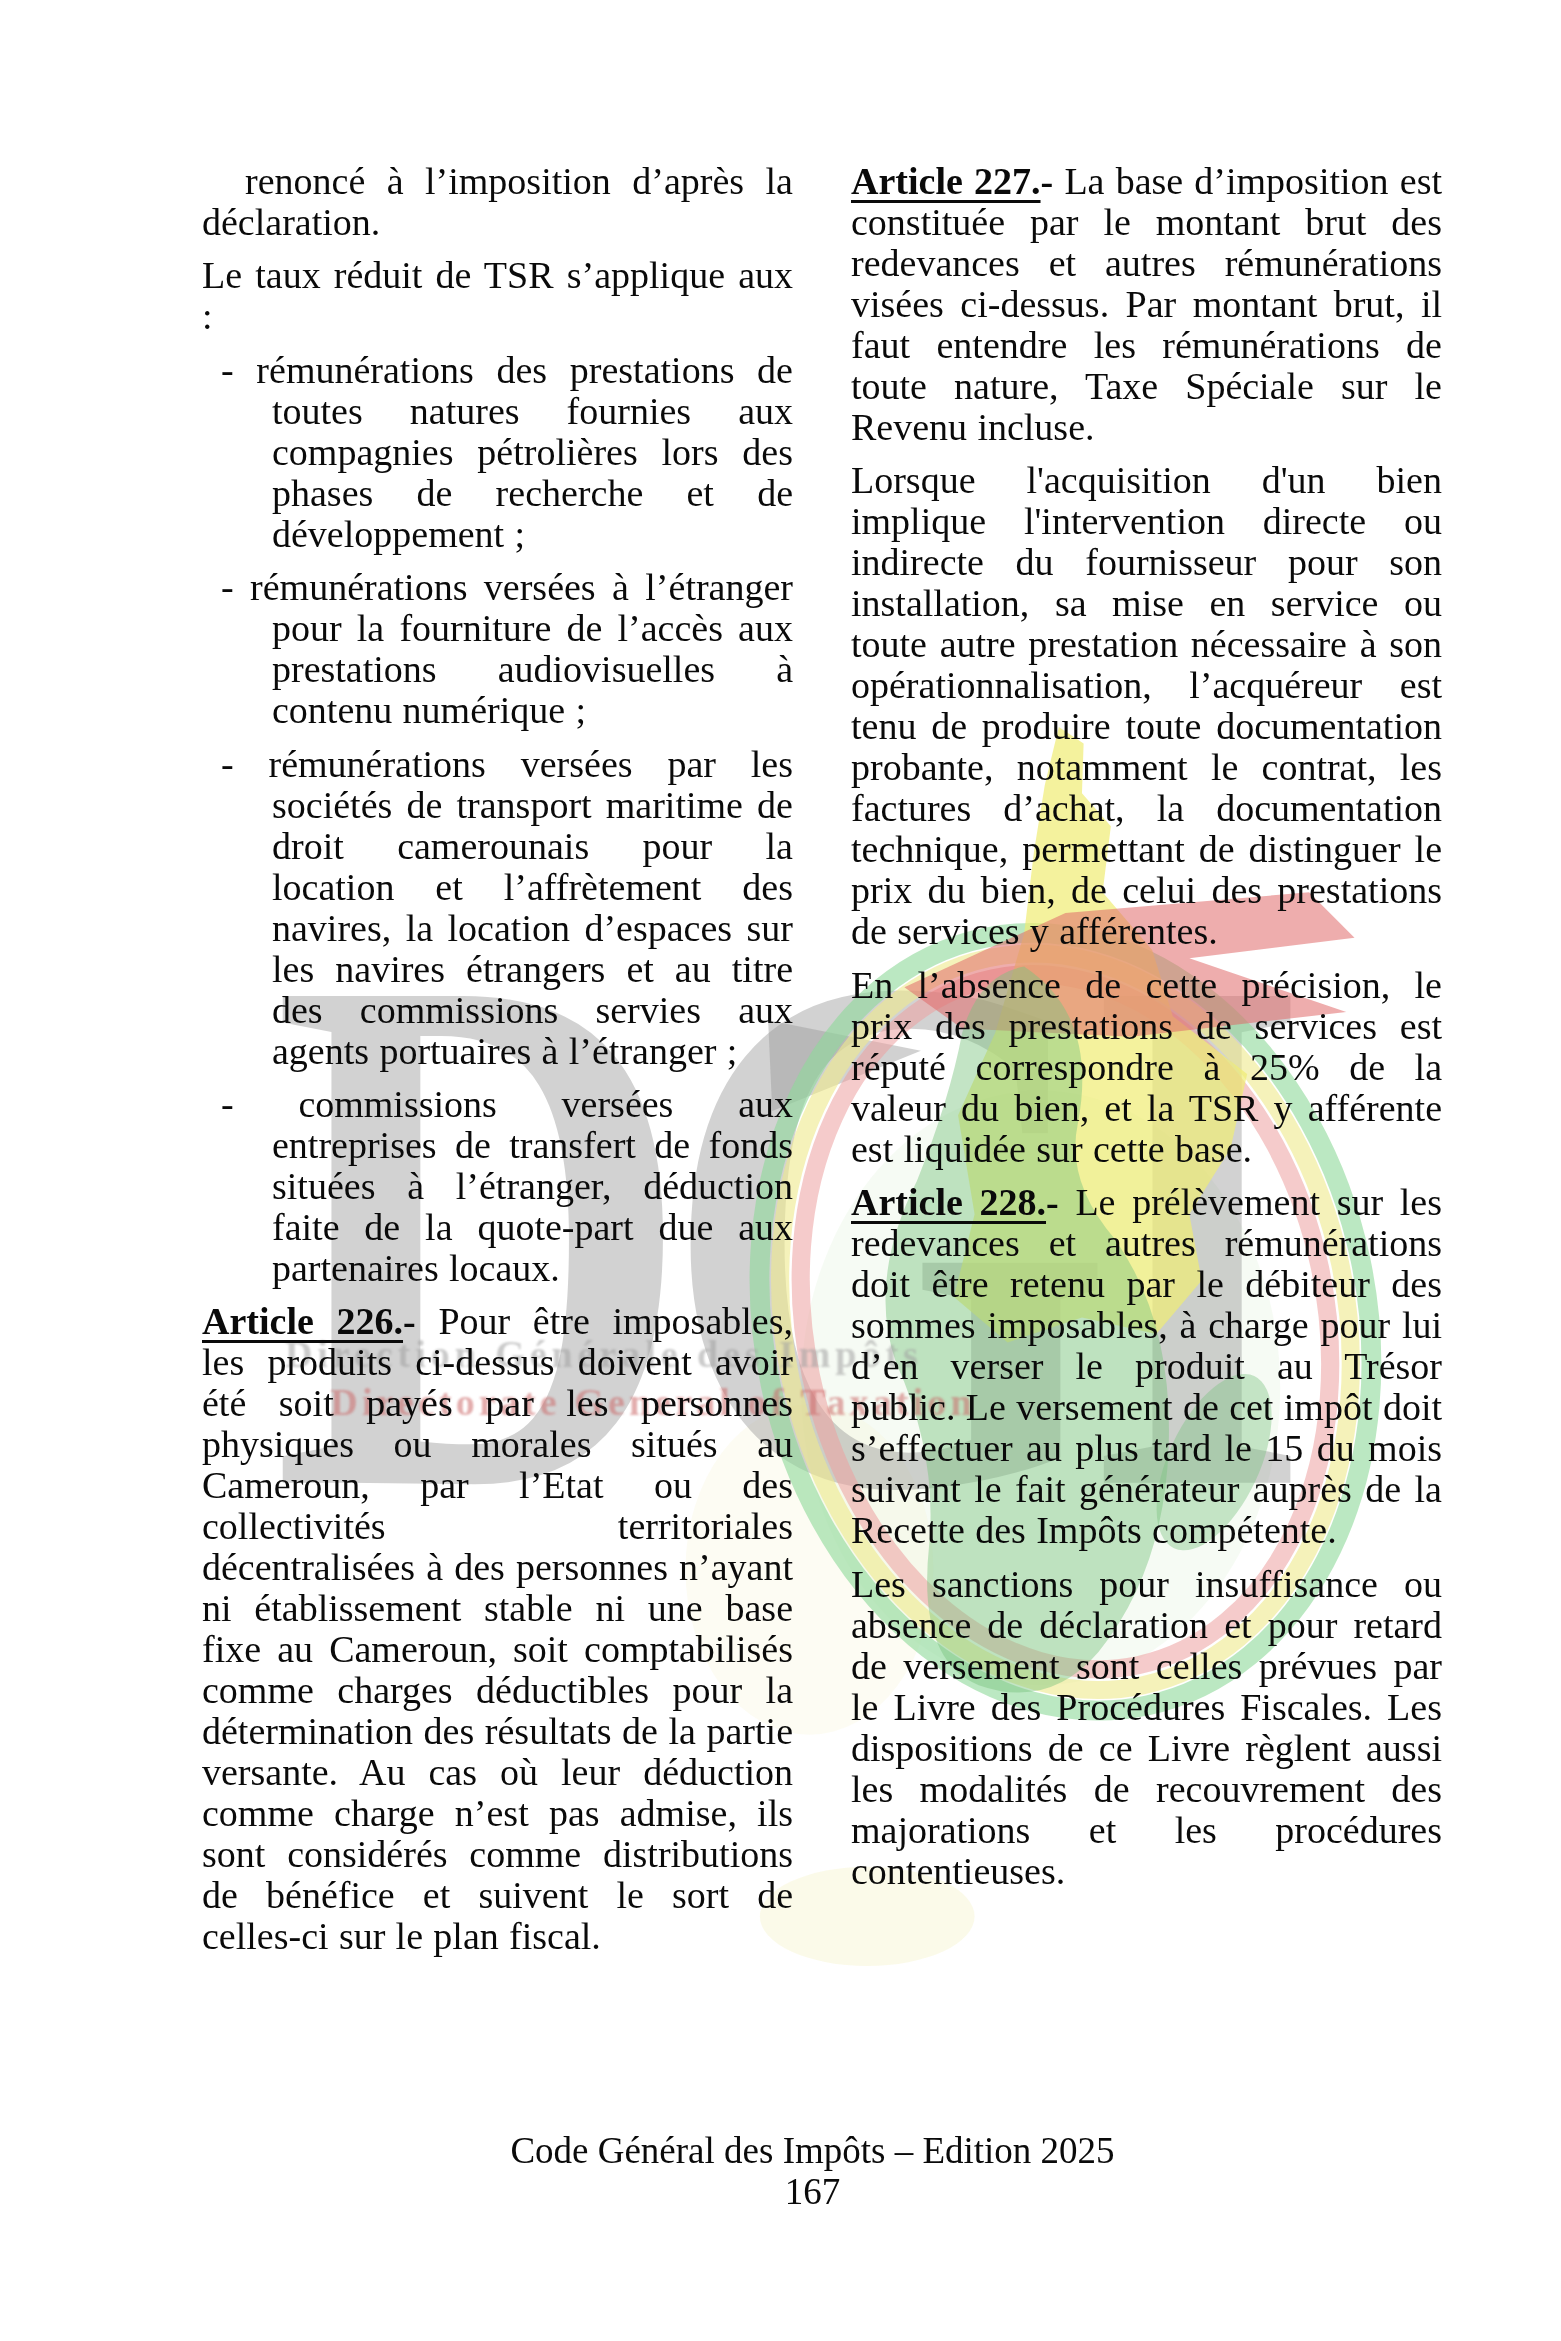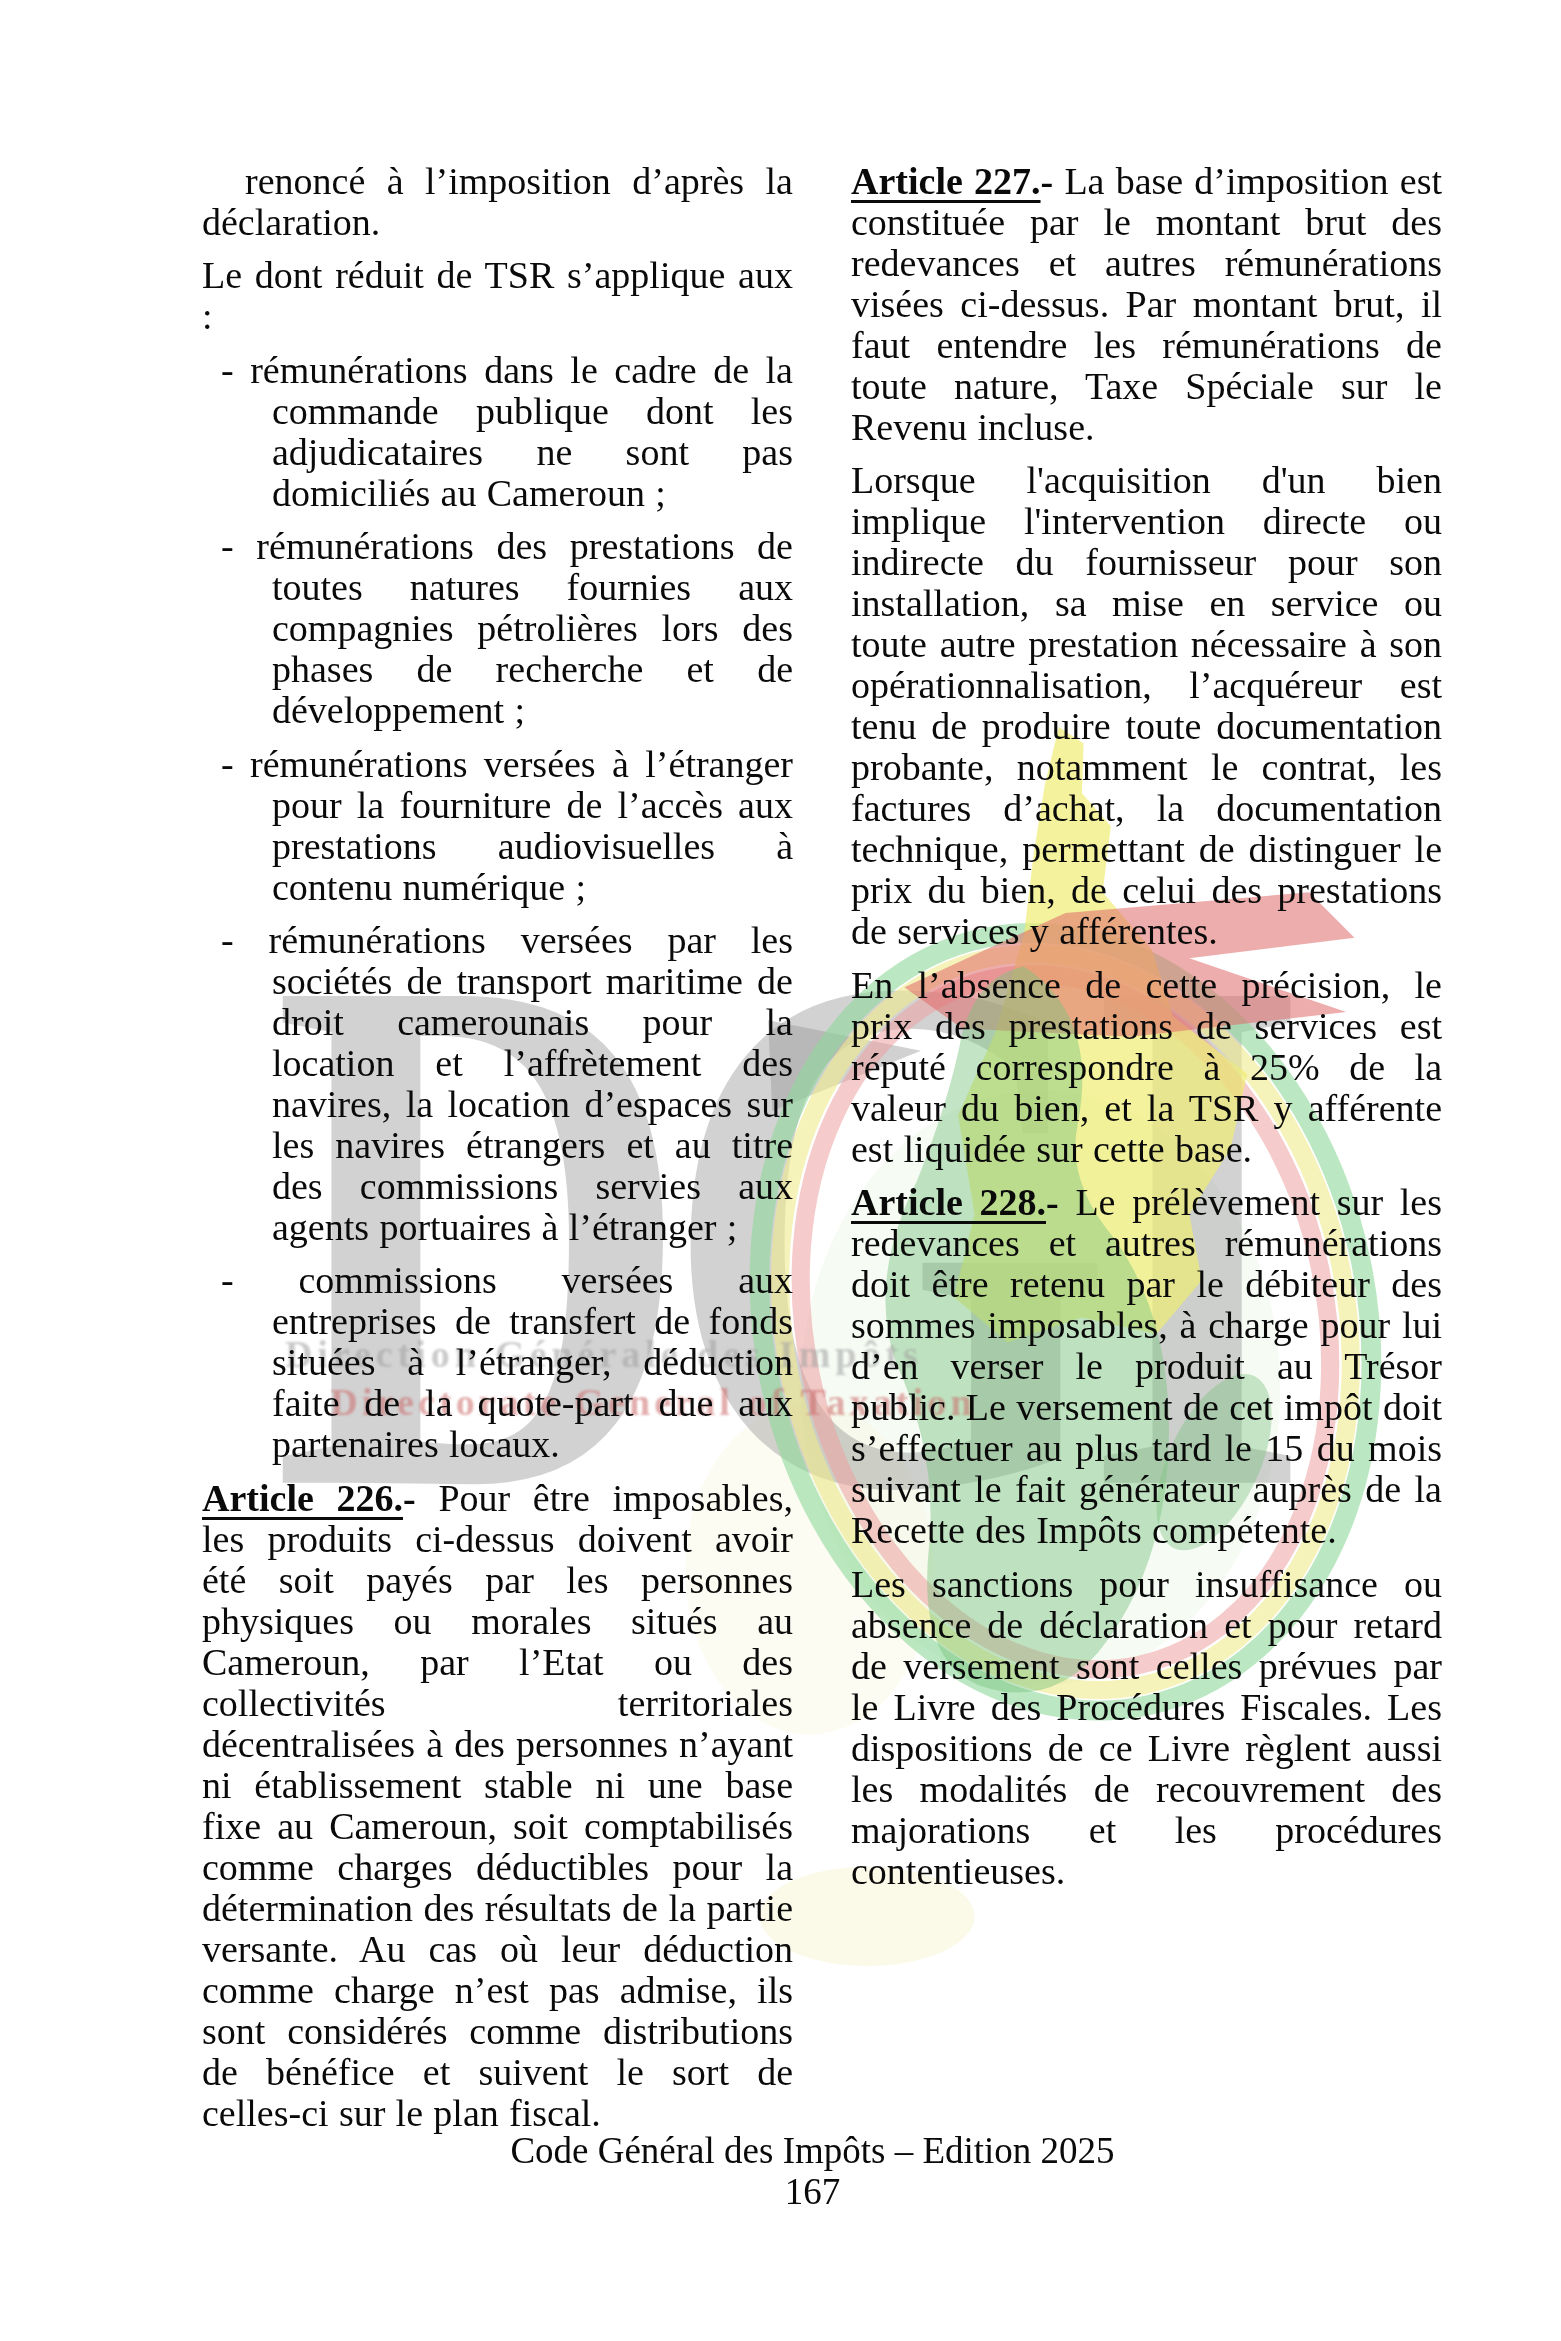--- a/index.html
+++ b/index.html
@@ -71,22 +71,21 @@
   <g class="wm-soft">
     <text x="345" y="1655" font-family="Liberation Serif, serif" font-weight="bold" font-size="46" letter-spacing="6" fill-opacity="0.55" fill="#a0a0a0">Direction Générale des Impôts</text>
     <text x="400" y="1713" font-family="Liberation Serif, serif" font-weight="bold" font-size="46" letter-spacing="5" fill-opacity="0.55" fill="#cc6a6a">Directorate General of Taxation</text>
   </g>
 </svg>
 
 <div id="content">
 
   <div class="col" id="left-col">
     <p class="block first-indent">renoncé à l’imposition d’après la déclaration.</p>
-    <p class="block">Le dont réduit de TSR s’applique aux :</p>
-    <p class="block item">- rémunérations dans le cadre de la commande publique dont les adjudicataires ne sont pas domiciliés au Cameroun ;</p>
+    <p class="block">Le taux réduit de TSR s’applique aux :</p>
     <p class="block item">- rémunérations des prestations de toutes natures fournies aux compagnies pétrolières lors des phases de recherche et de développement ;</p>
     <p class="block item">- rémunérations versées à l’étranger pour la fourniture de l’accès aux prestations audiovisuelles à contenu numérique ;</p>
     <p class="block item">- rémunérations versées par les sociétés de transport maritime de droit camerounais pour la location et l’affrètement des navires, la location d’espaces sur les navires étrangers et au titre des commissions servies aux agents portuaires à l’étranger ;</p>
     <p class="block item">- commissions versées aux entreprises de transfert de fonds situées à l’étranger, déduction faite de la quote-part due aux partenaires locaux.</p>
     <p class="block">
       <span class="article-label">Article 226.</span><span class="article-dash">-</span>
       <span>Pour être imposables, les produits ci-dessus doivent avoir été soit payés par les personnes physiques ou morales situés au Cameroun, par l’Etat ou des collectivités territoriales décentralisées à des personnes n’ayant ni établissement stable ni une base fixe au Cameroun, soit comptabilisés comme charges déductibles pour la détermination des résultats de la partie versante. Au cas où leur déduction comme charge n’est pas admise, ils sont considérés comme distributions de bénéfice et suivent le sort de celles-ci sur le plan fiscal.</span>
     </p>
   </div>
 

